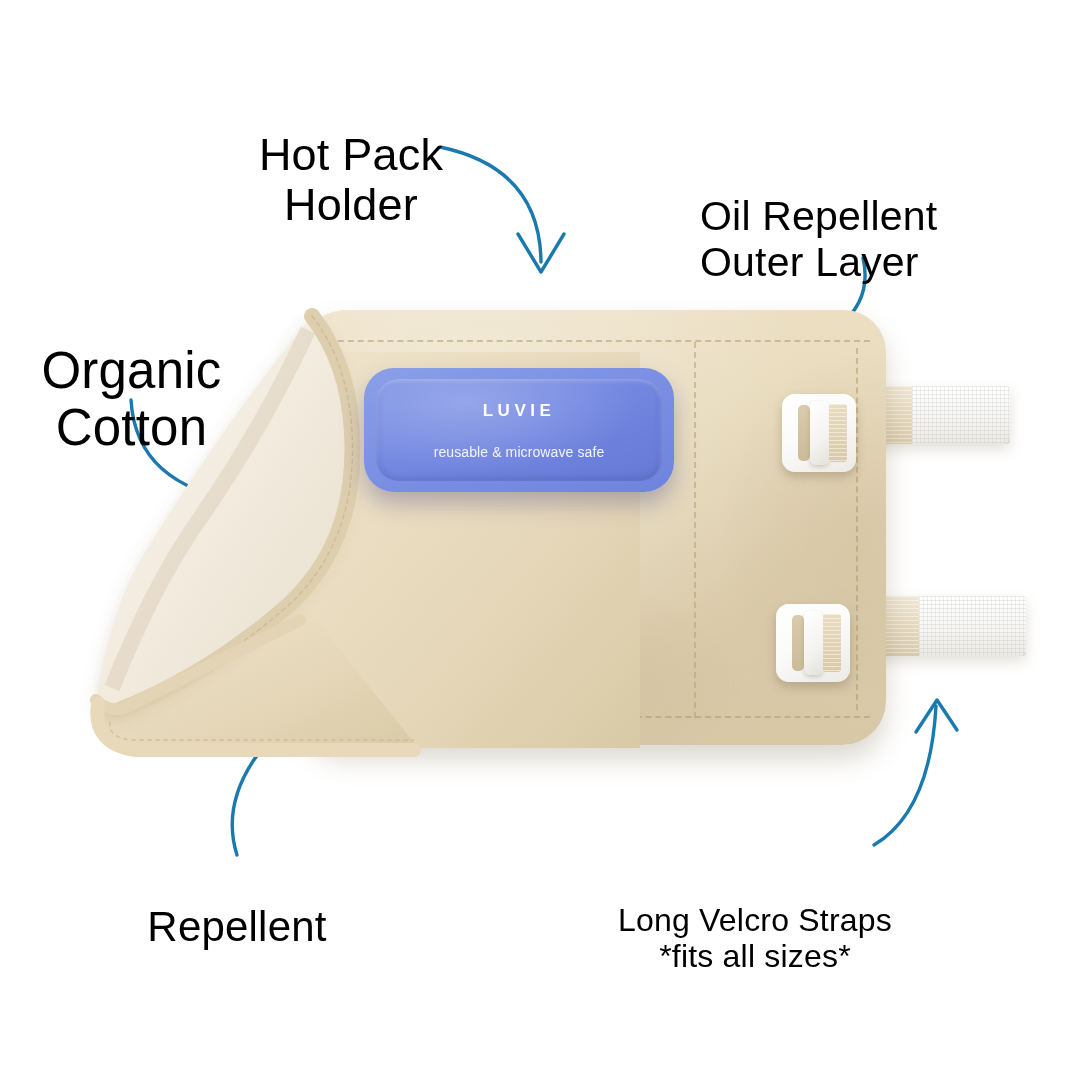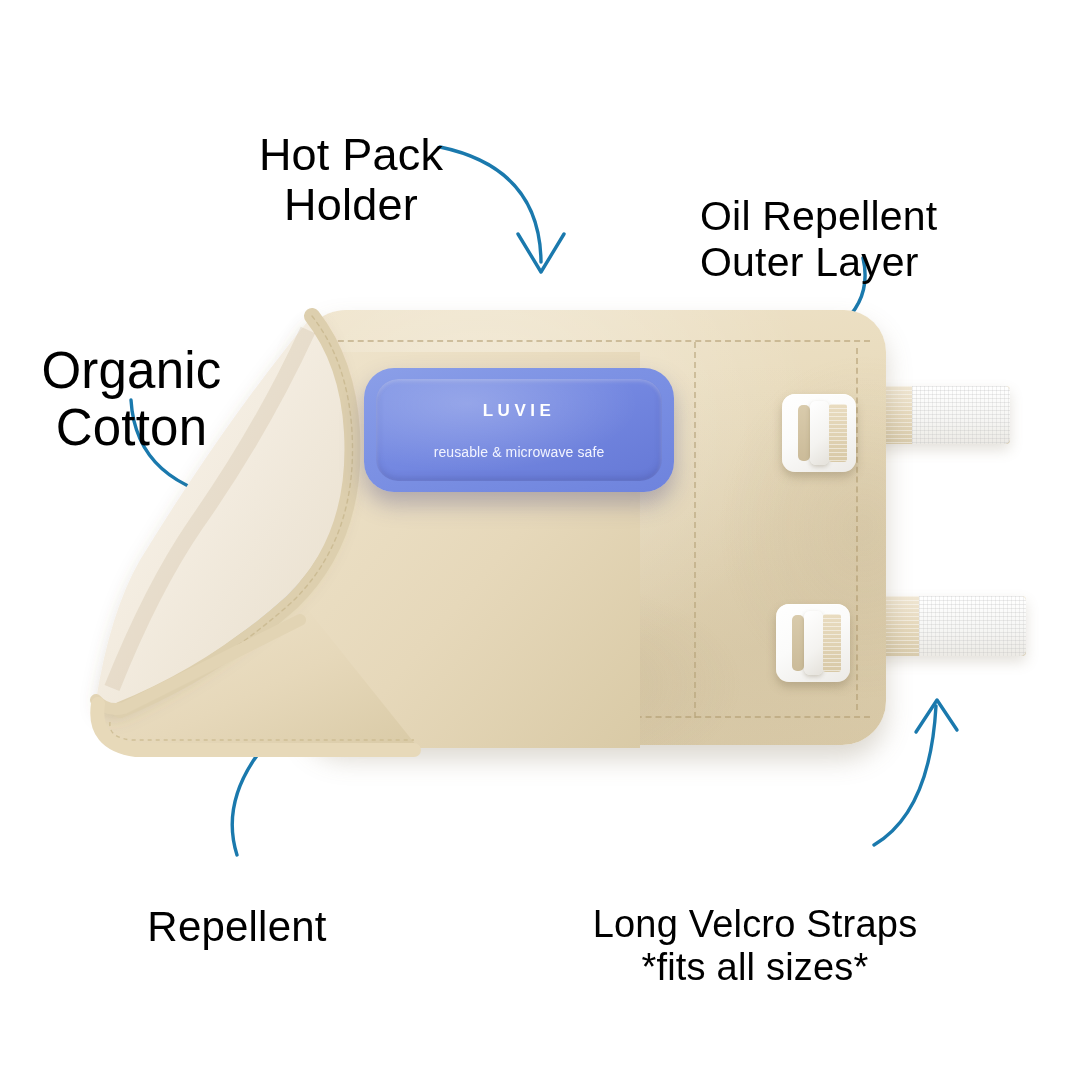--- a/index.html
+++ b/index.html
@@ -6,21 +6,21 @@
   body{width:1080px;height:1080px;overflow:hidden;font-family:"Liberation Sans",sans-serif;}
   #stage{position:relative;width:1080px;height:1080px;background:#ffffff;}
 
   
   .label{position:absolute;color:#000000;font-family:Liberation Sans, sans-serif;
          font-weight:400;line-height:1.12;letter-spacing:.2px;white-space:pre-line;margin-top:48px;}
   #lbl-hot-pack-holder{left:236px;top:82px;width:230px;text-align:center;font-size:45px;}
   #lbl-oil-repellent{left:700px;top:146px;width:315px;text-align:left;font-size:41px;}
   #lbl-organic-cotton{left:24px;top:294px;width:215px;text-align:center;font-size:51px;}
   #lbl-washable{left:112px;top:855px;width:250px;text-align:center;font-size:42px;}
-  #lbl-velcro{left:540px;top:855px;width:430px;text-align:center;font-size:38px;}
+  #lbl-velcro{left:540px;top:855px;width:430px;text-align:center;font-size:32px;}
 
   
   #arrows{position:absolute;left:0;top:0;width:1080px;height:1080px;}
 
   
   #product{position:absolute;left:0;top:0;width:1080px;height:1080px;}
 
   
   .strap{position:absolute;border-radius:4px;
     background:linear-gradient(180deg,#efe6d2 0%,#e6d9bd 35%,#dccfb1 75%,#d2c4a4 100%);

